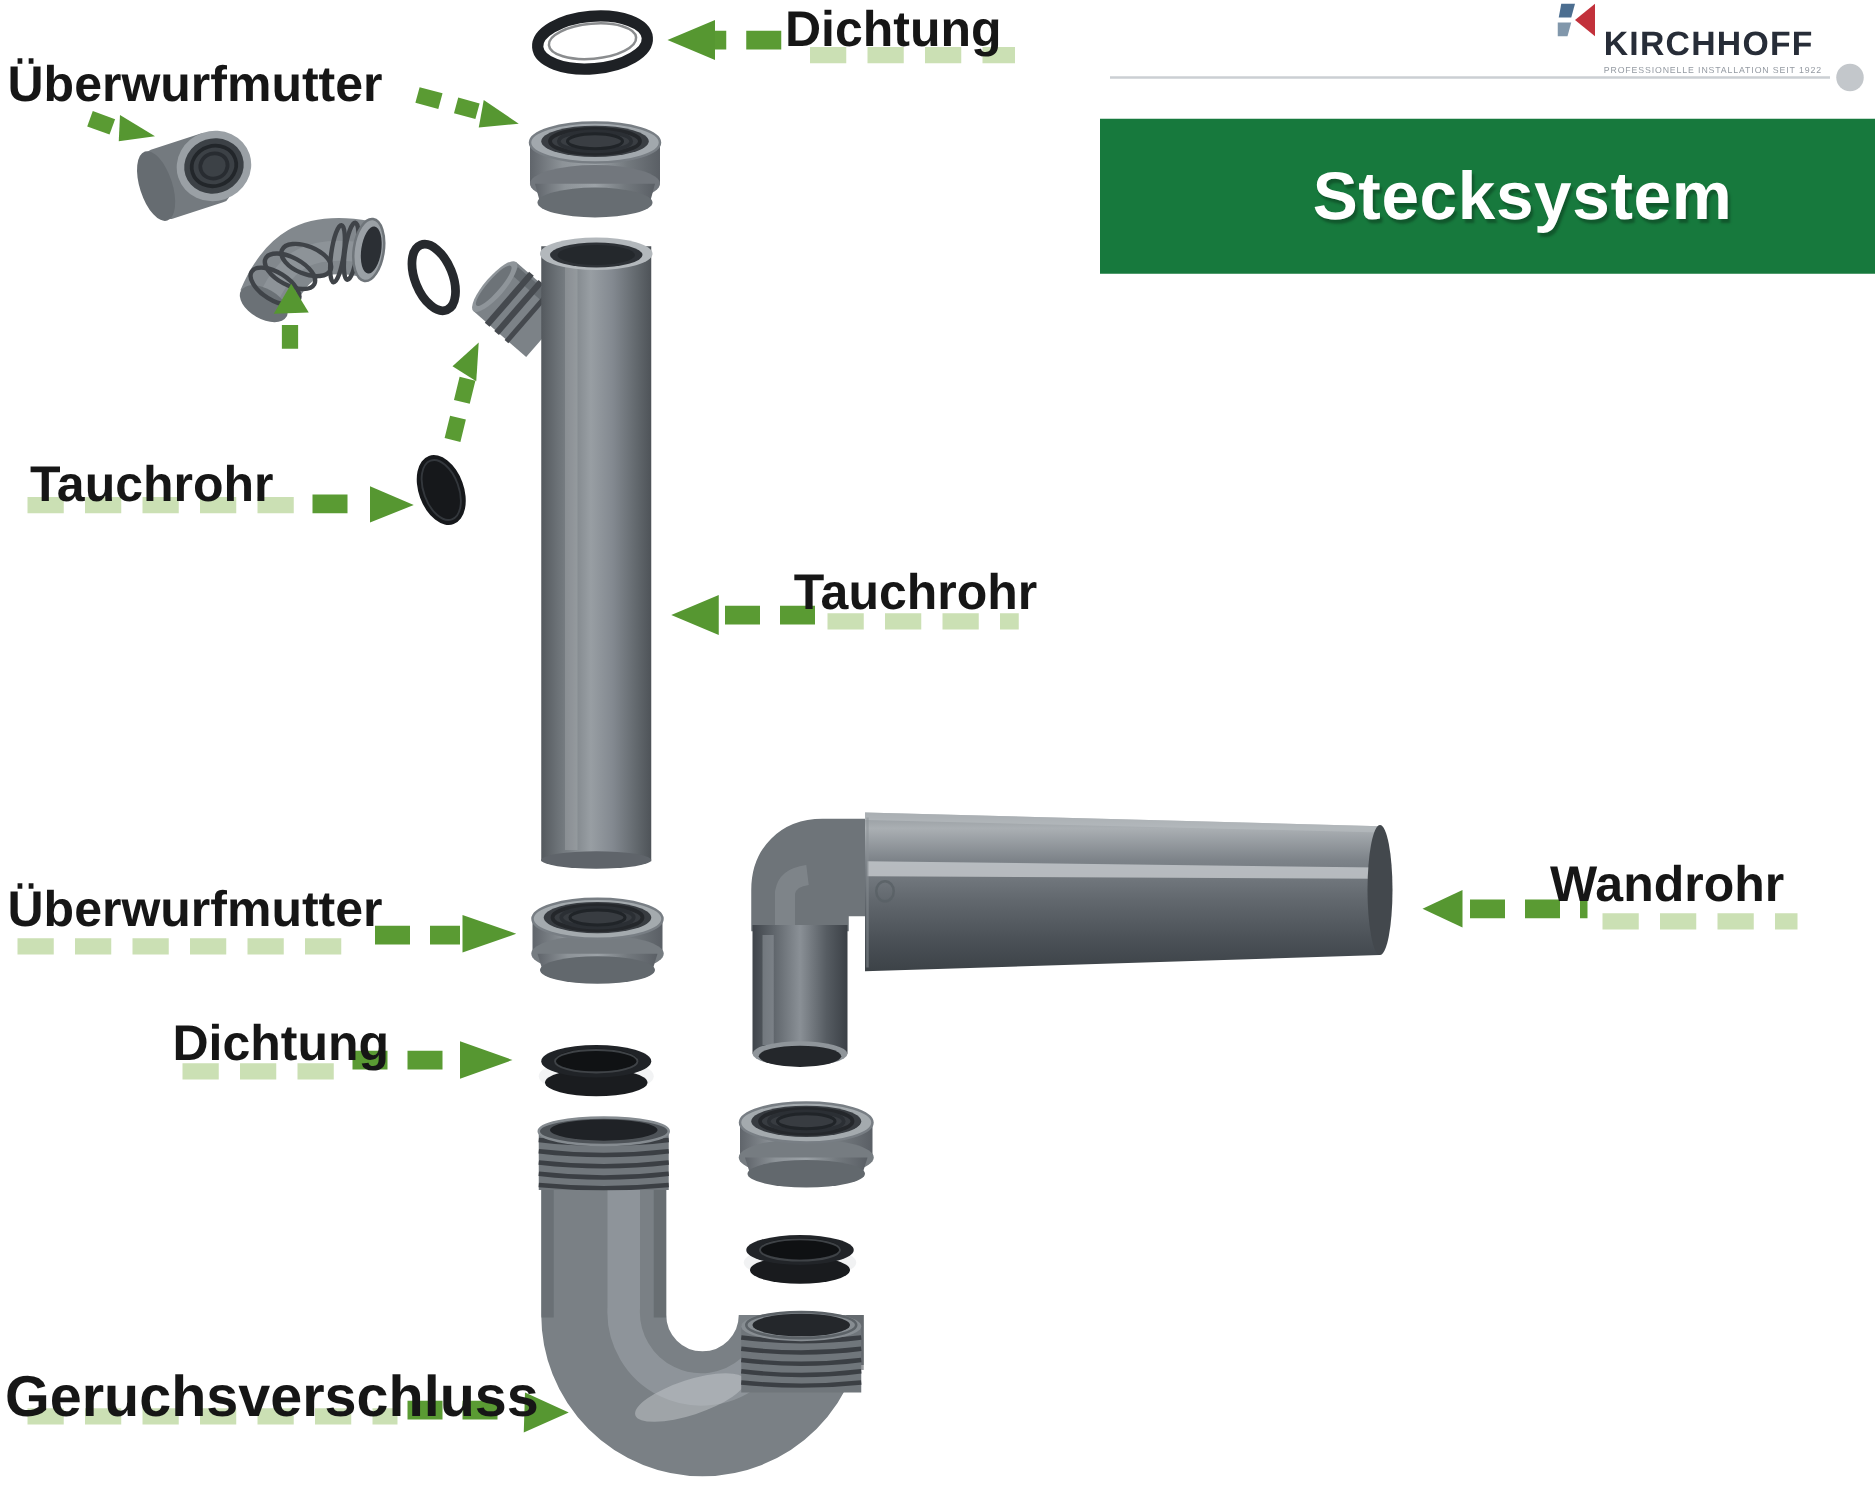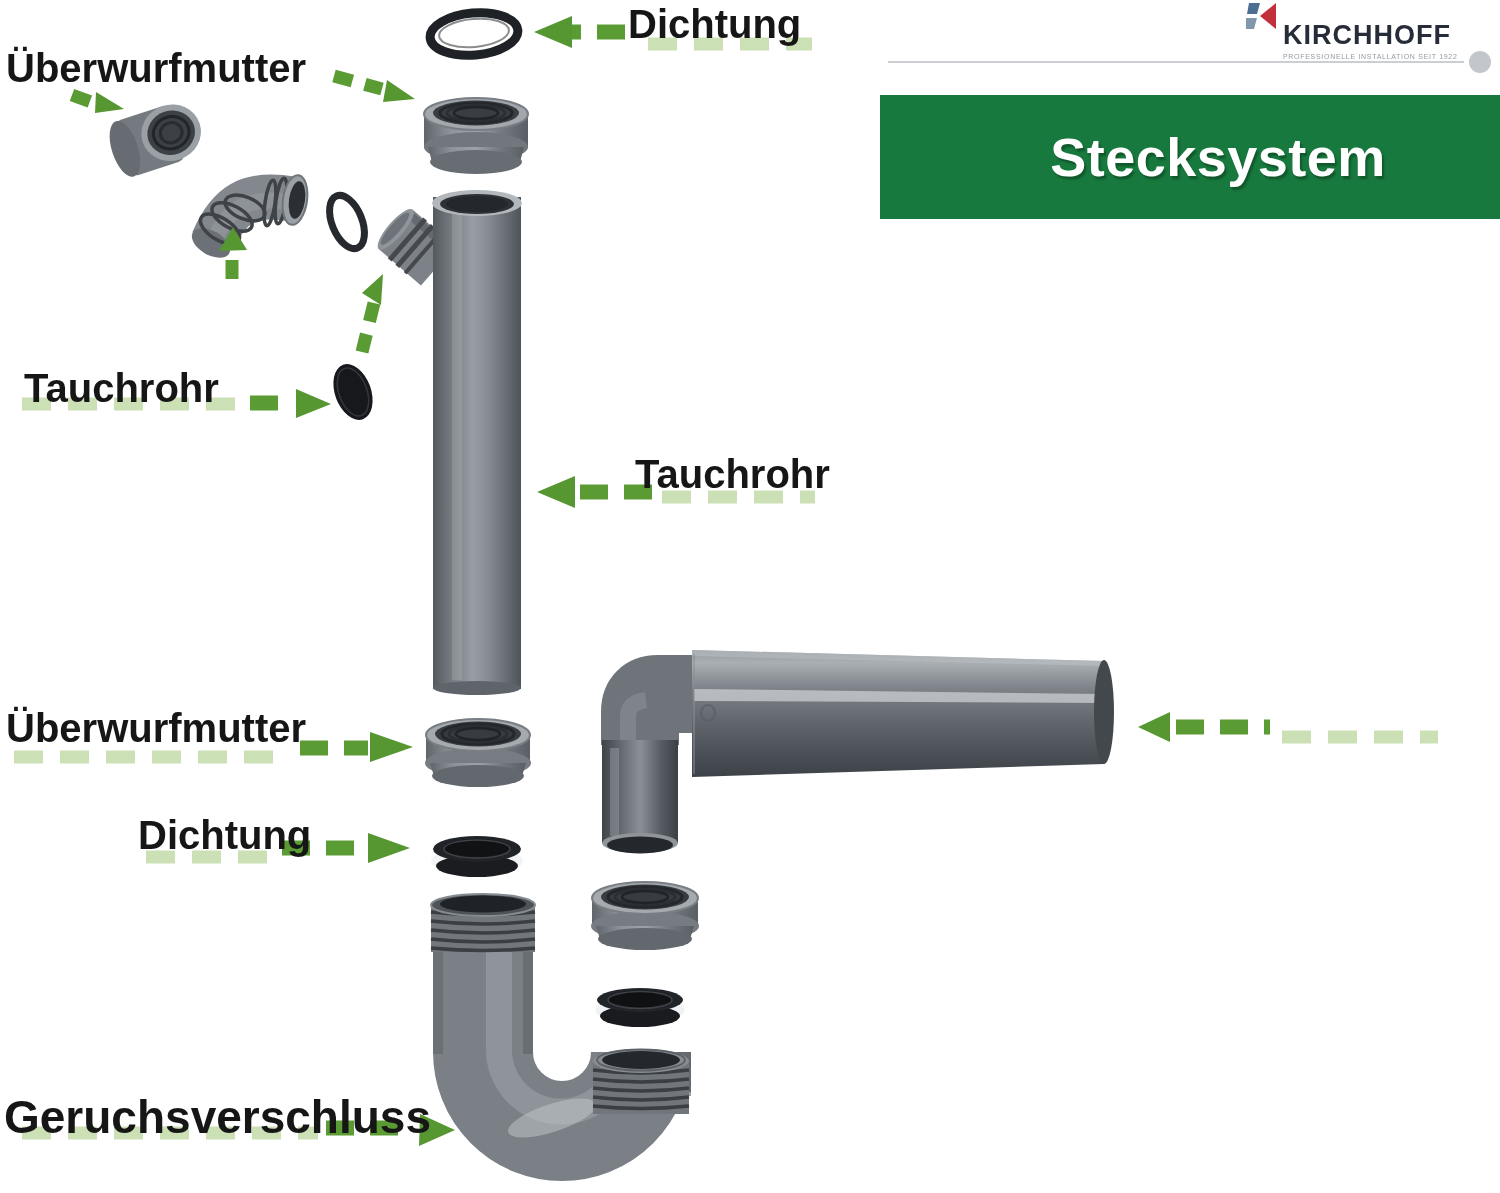--- a/index.html
+++ b/index.html
@@ -283,20 +283,21 @@
       <polygon class="head" points="455,1130 420,1114 419,1146"></polygon>
     </g>
   </svg>
 
   <div class="lbl" style="left:628px;top:2px">Dichtung</div>
   <div class="lbl" style="left:6px;top:46px">Überwurfmutter</div>
   <div class="lbl" style="left:24px;top:366px">Tauchrohr</div>
   <div class="lbl" style="left:635px;top:452px">Tauchrohr</div>
   <div class="lbl" style="left:6px;top:706px">Überwurfmutter</div>
   <div class="lbl" style="left:138px;top:813px">Dichtung</div>
+  <div class="lbl" style="left:1240px;top:686px">Wandrohr</div>
   <div class="lbl small" style="left:4px;top:1090px">Geruchsverschluss</div>
 
   <div class="logo">
     <svg width="30" height="28" viewBox="0 0 30 28">
       <polygon points="3,1 14,1 11,12 1,12" fill="#4c6e90"></polygon>
       <polygon points="0,16 11,16 8,27 0,27" fill="#8197ab"></polygon>
       <polygon points="30,1 30,27 14,14" fill="#c2313b"></polygon>
     </svg>
     <div class="logo-text">
       <div class="logo-name">KIRCHHOFF</div>

